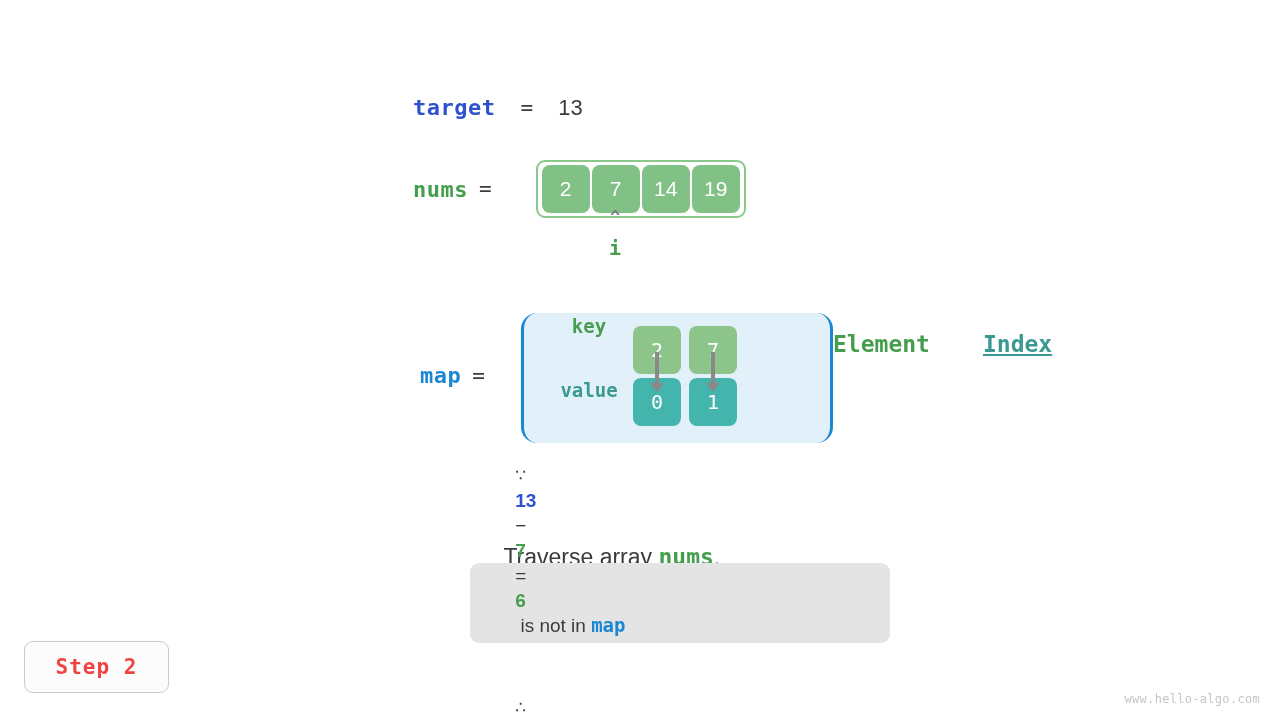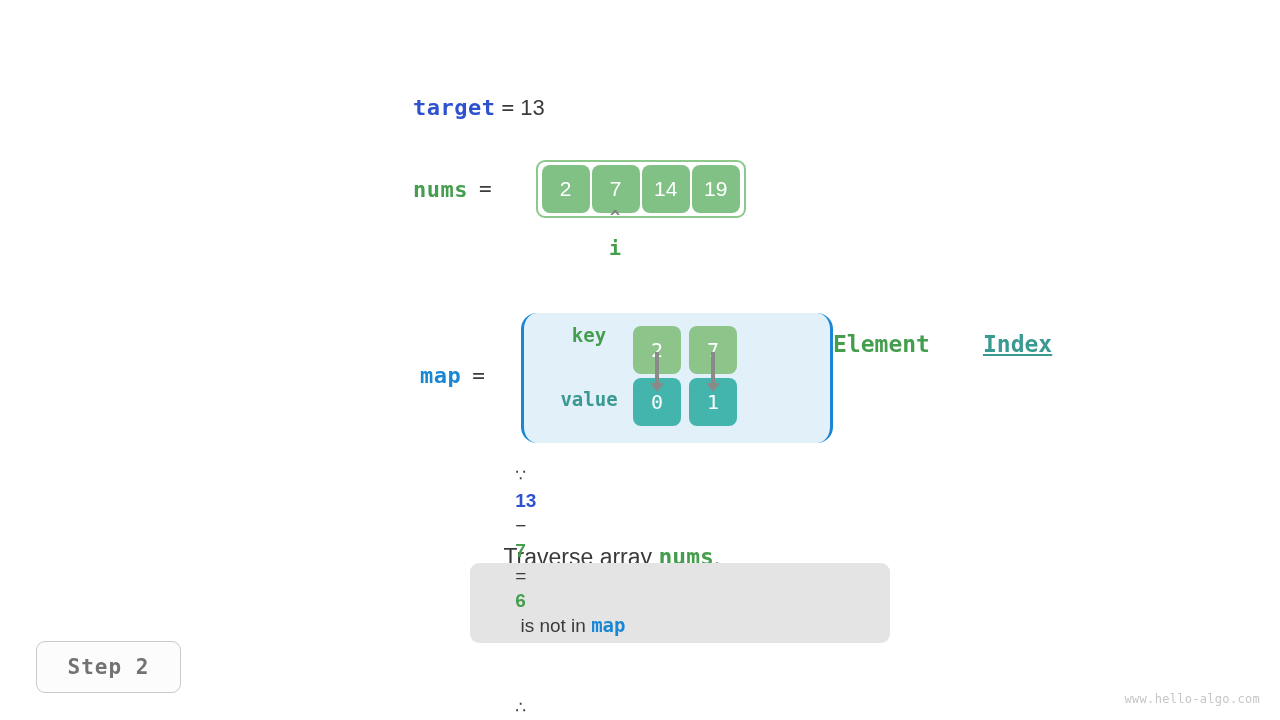--- a/index.html
+++ b/index.html
@@ -16,21 +16,21 @@
     font-family: "Liberation Sans", sans-serif;
   }
 
   
   #target-row {
     position: absolute;
     left: 413px;
     top: 95px;
     display: flex;
     align-items: baseline;
-    gap: 6px;
+    gap: 25px;
     white-space: pre;
   }
   #target-row .var-name {
     font-family: "DejaVu Sans Mono", "Liberation Mono", monospace;
     font-size: 22px;
     font-weight: bold;
     color: #2d51cf;
     letter-spacing: 0.5px;
   }
   #target-row .eq {
@@ -149,21 +149,20 @@
   }
 
   #map-labels {
     position: absolute;
     left: 549px;
     top: 313px;
     width: 80px;
     height: 108px;
     display: flex;
     flex-direction: column;
-    justify-content: center;
     gap: 26px;
   }
   .map-rowlabel {
     font-family: "DejaVu Sans Mono", "Liberation Mono", monospace;
     font-size: 19px;
     font-weight: bold;
     text-align: center;
     line-height: 26px;
   }
   .map-rowlabel.key   { color: #459e4d; }
@@ -275,34 +274,34 @@
   .hl-green { color: #459e4d; font-weight: bold; }
   .hl-map   {
     font-family: "DejaVu Sans Mono", "Liberation Mono", monospace;
     font-weight: bold;
     color: #1a87d4;
   }
 
   
   #step-badge {
     position: absolute;
-    left: 36px;
+    left: 24px;
     top: 641px;
     width: 145px;
     height: 52px;
     border: 1px solid #c9c9c9;
     border-radius: 9px;
     background: #fcfcfc;
     display: flex;
     align-items: center;
     justify-content: center;
     font-family: "DejaVu Sans Mono", "Liberation Mono", monospace;
     font-size: 21px;
     font-weight: bold;
-    color: #737373;
+    color: #ef4444;
     letter-spacing: 1px;
   }
 
   
   #watermark {
     position: absolute;
     right: 20px;
     bottom: 14px;
     font-family: "DejaVu Sans Mono", "Liberation Mono", monospace;
     font-size: 12px;

